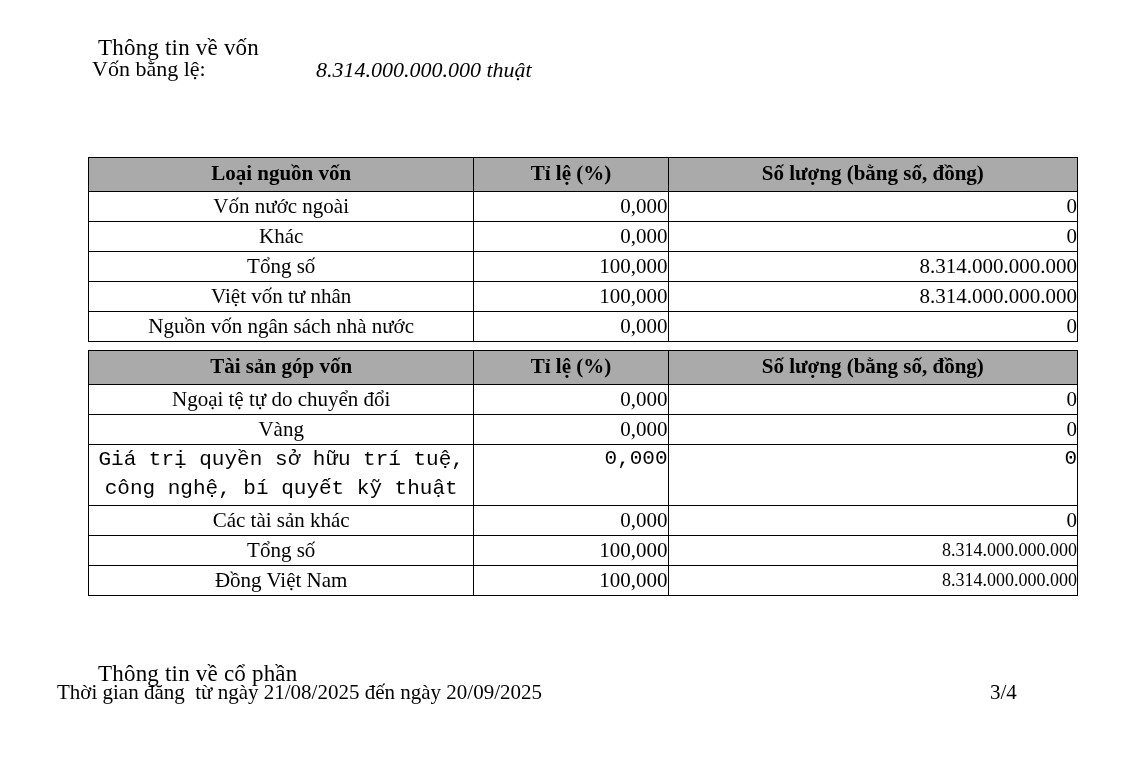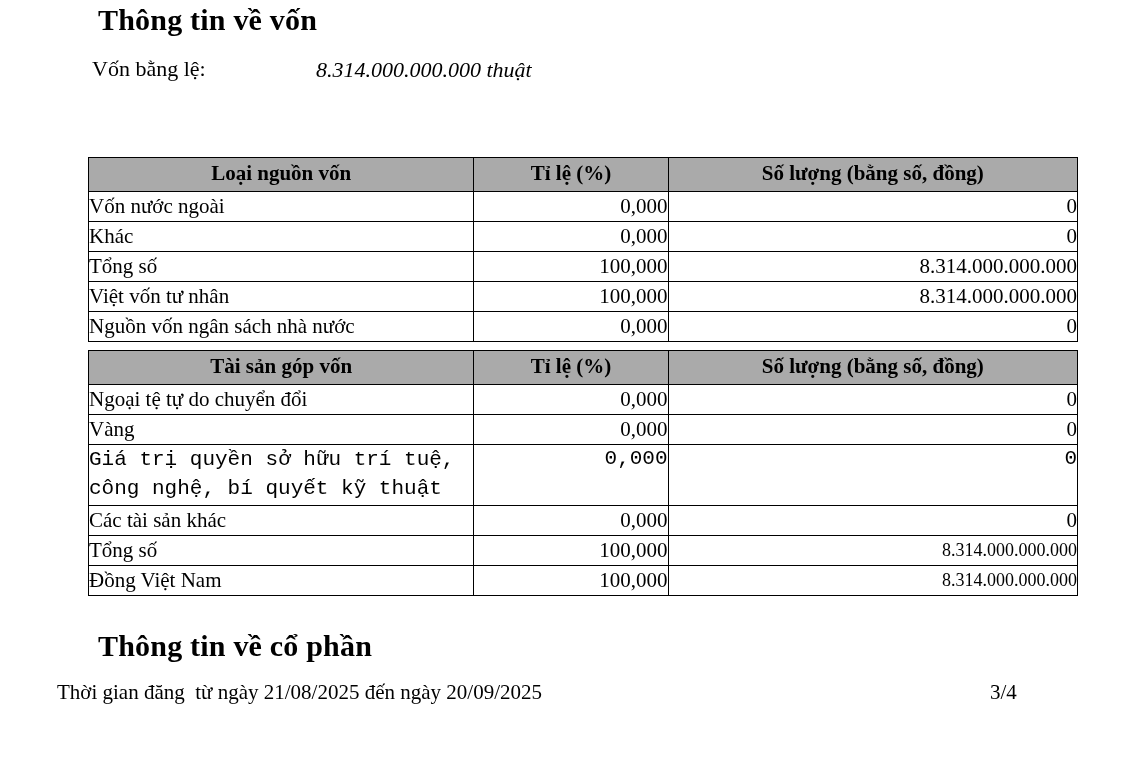--- a/index.html
+++ b/index.html
@@ -17,25 +17,26 @@
   }
 
   .page {
     position: absolute;
     inset: 0;
   }
 
   
   .section-heading {
     position: absolute;
-    font-weight: bold;
-    font-size: 30px;
+    font-weight: normal;
+    font-size: 23px;
     line-height: 28px;
     letter-spacing: 0.2px;
     white-space: nowrap;
+    margin-top: 28px;
   }
   #heading-capital { left: 98px; top: 6px; }
   #heading-shares  { left: 98px; top: 632px; }
 
   
   .capital-row {
     position: absolute;
     left: 92px;
     top: 54px;
     width: 520px;
@@ -89,21 +90,21 @@
   }
   .col-name  { width: 385px; }
   .col-rate  { width: 194px; }
   .col-amount{ width: 409px; }
 
   .data-table tbody td {
     height: 29px;
     line-height: 28px;
   }
   .cell-name {
-    text-align: left;
+    text-align: center;
     padding: 0 4px 0 6px;
     border-radius: 6px;
   }
   .cell-rate {
     text-align: right;
     padding: 0 5px 0 4px;
   }
   .cell-amount {
     text-align: right;
     padding: 0 5px 0 4px;

